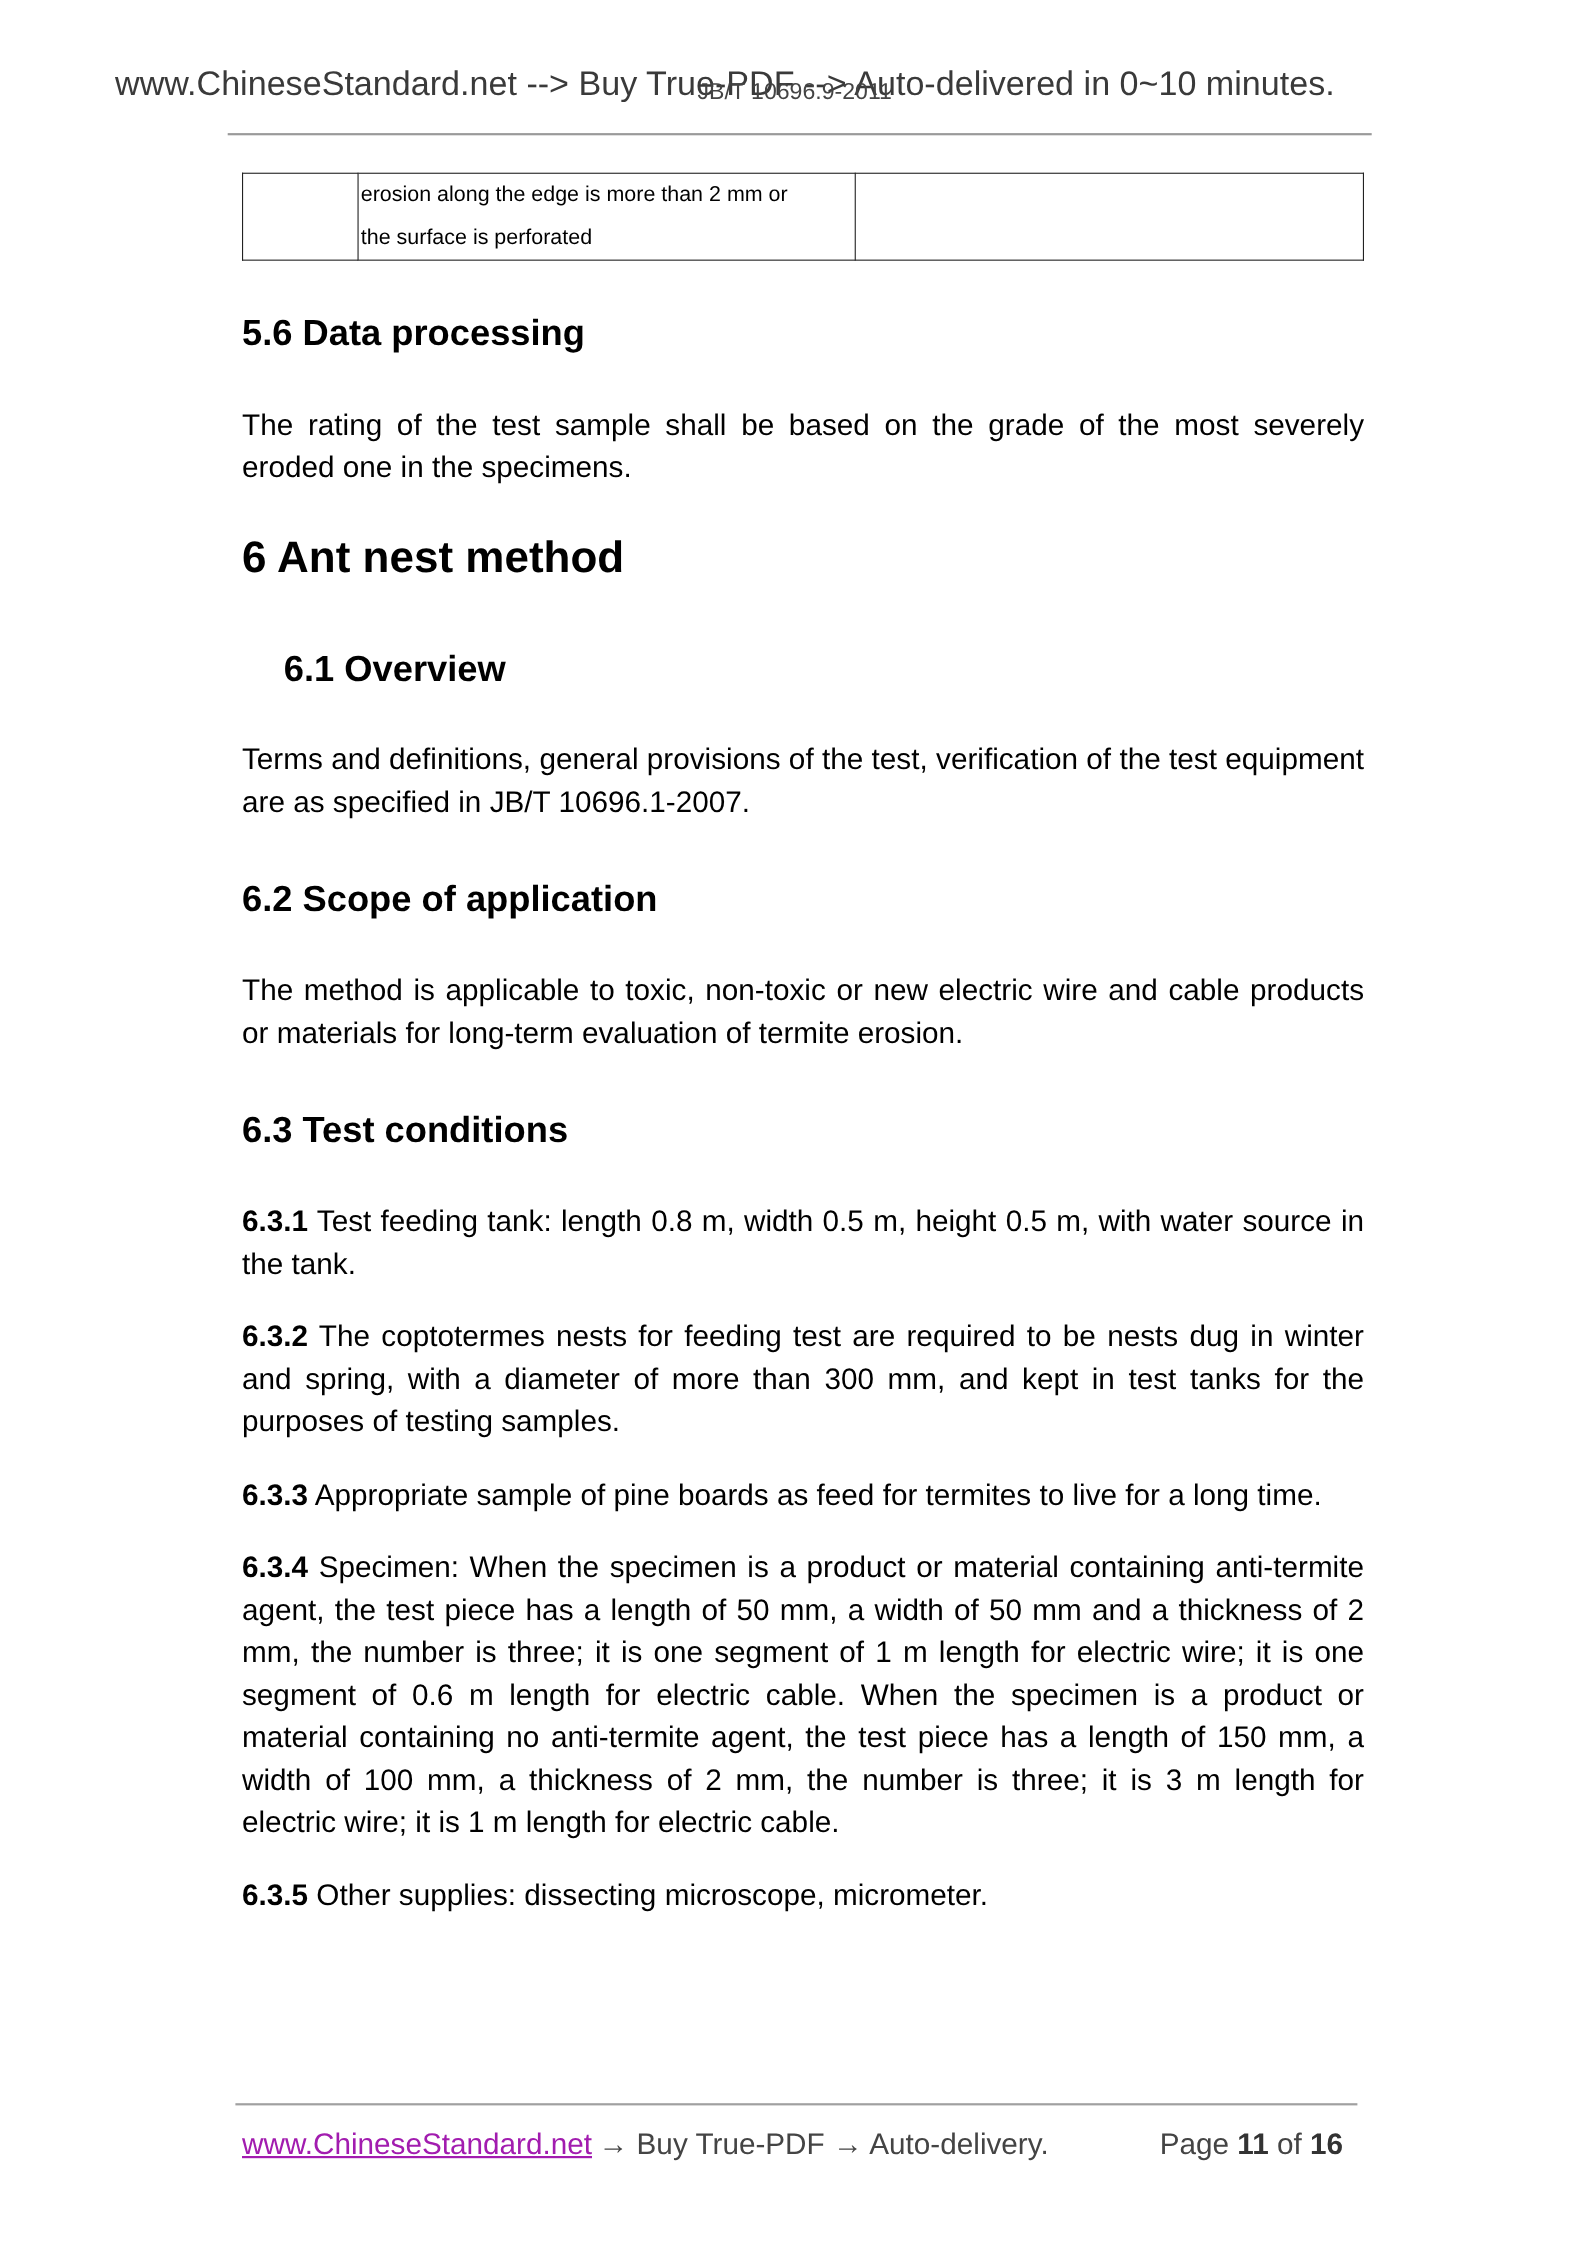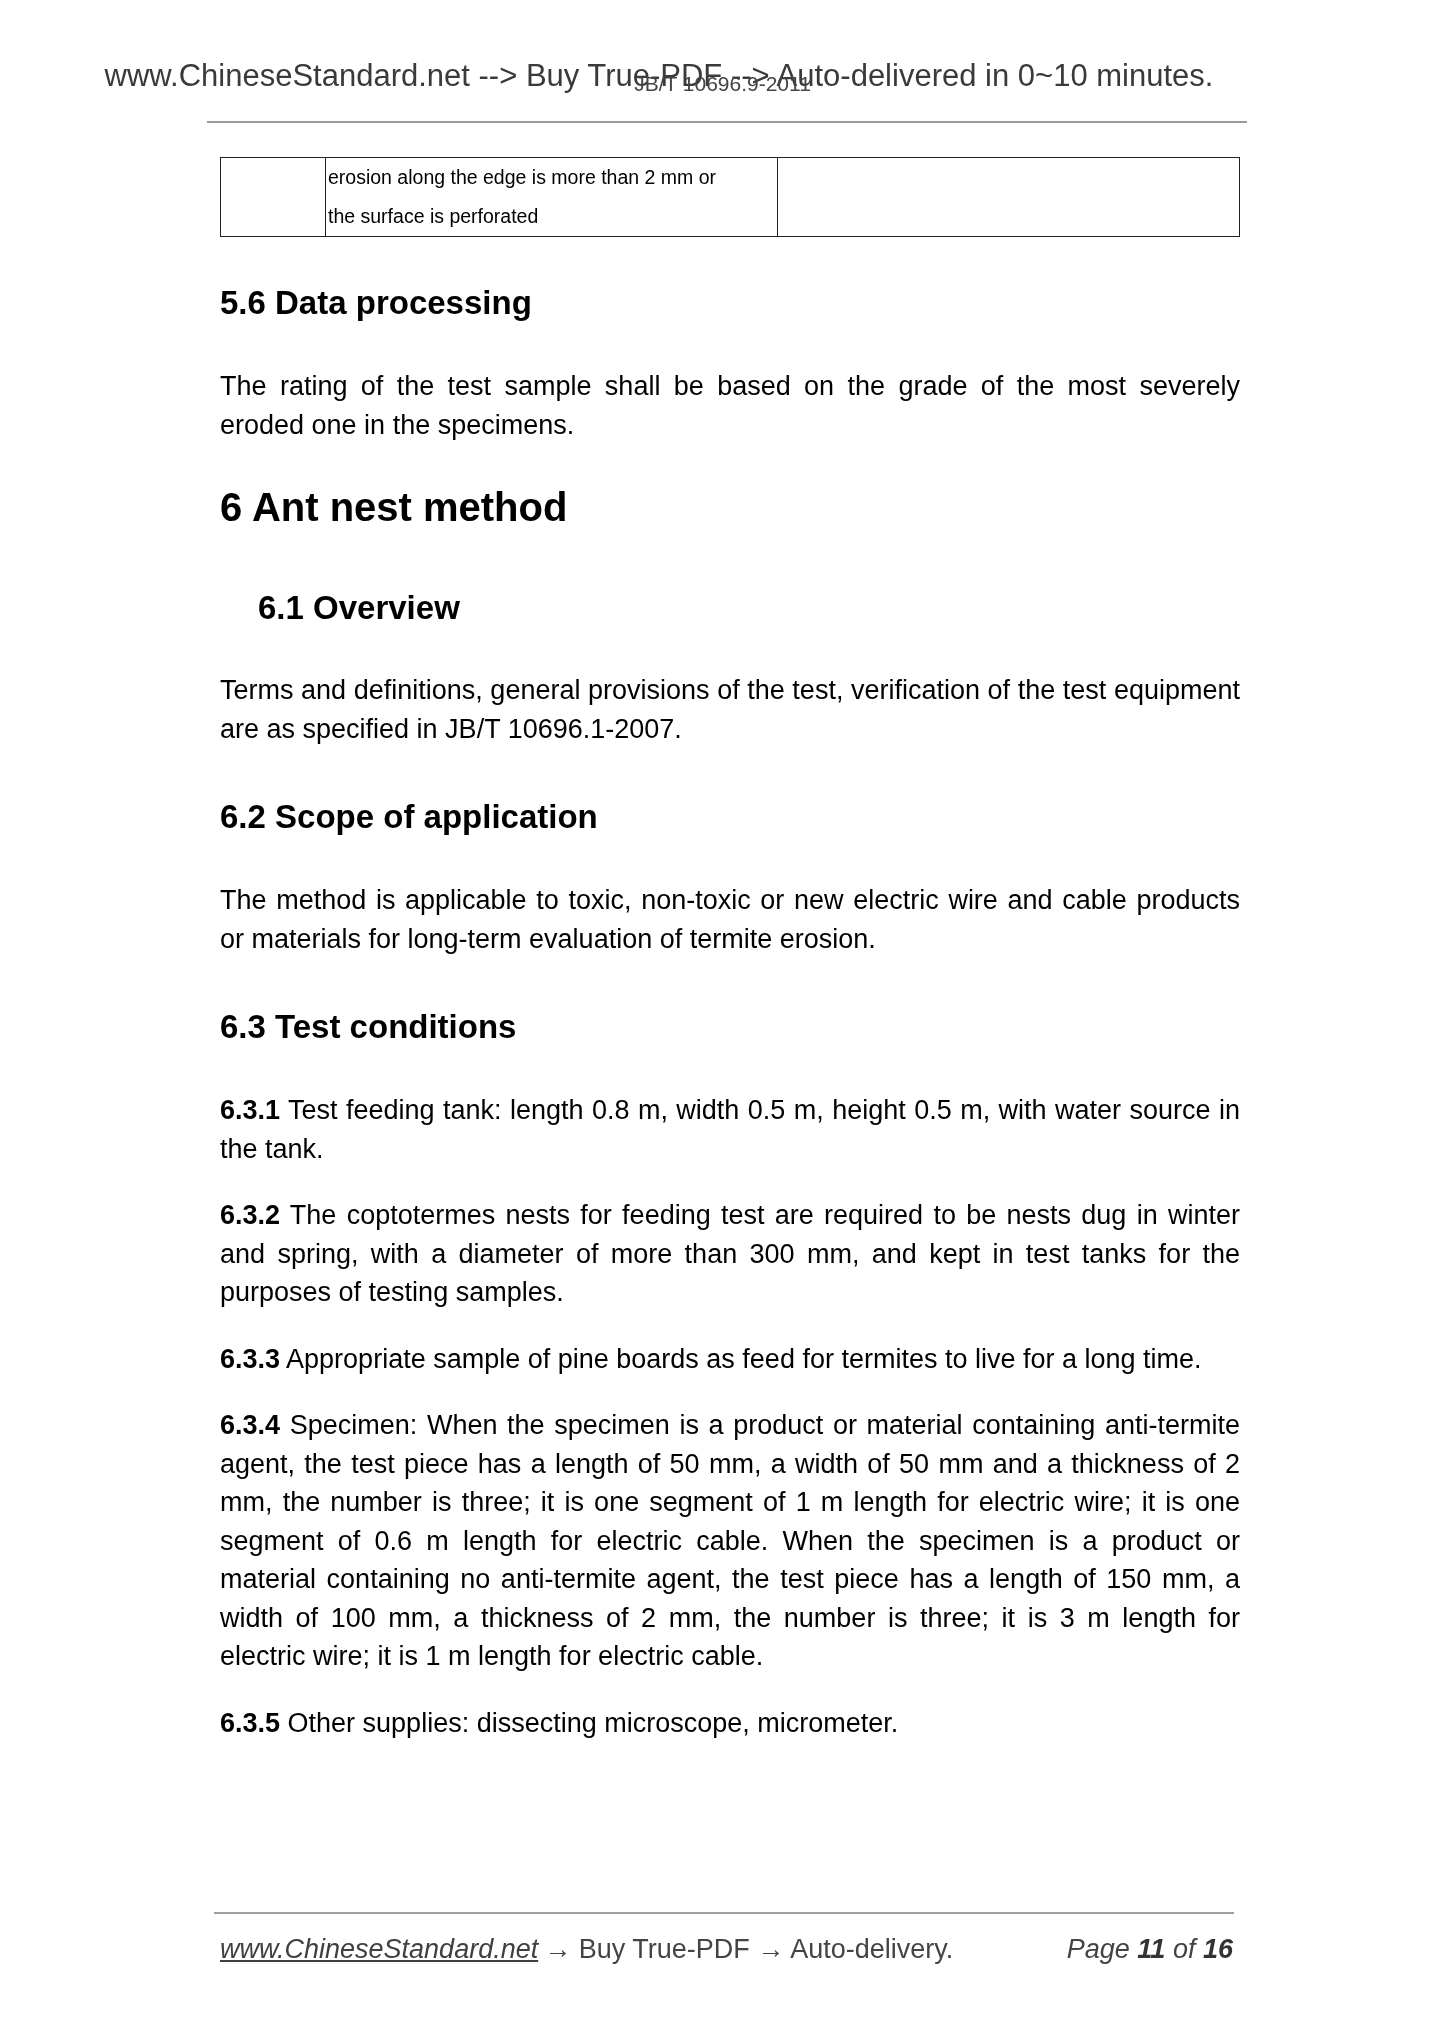--- a/index.html
+++ b/index.html
@@ -20,22 +20,22 @@
 
   .content { position: absolute; left: 220px; top: 280px; width: 1020px; }
   .h2 { font-weight: bold; font-size: 33px; margin: 0; line-height: 46px; }
   .h1 { font-weight: bold; font-size: 40px; margin: 0; line-height: 52px; }
   .p { font-size: 27px; line-height: 38.5px; margin: 0; text-align: justify; }
   .num { font-weight: bold; }
 
   .footer-rule { position: absolute; left: 214px; top: 1912px; width: 1020px; height: 0;
                  border-top: 2px solid #a0a0a0; }
   .footer-left { position: absolute; left: 220px; top: 1934px; font-size: 27px; color: #444; }
-  .footer-left a { color: #404040; text-decoration: underline; font-style: italic; }
-  .footer-right { position: absolute; right: 212px; top: 1934px; font-size: 27px; color: #444; font-style: italic; }
+  .footer-left a { color: #a21caf; text-decoration: underline; }
+  .footer-right { position: absolute; right: 224px; top: 1934px; font-size: 27px; color: #444; }
   .footer-right b { color: #333; }
 </style>
 </head>
 <body>
 
 <div class="watermark">www.ChineseStandard.net --&gt; Buy True-PDF --&gt; Auto-delivered in 0~10 minutes.</div>
 <div class="std-code">JB/T 10696.9-2011</div>
 <div class="header-rule"></div>
 
 <table class="tbl">

